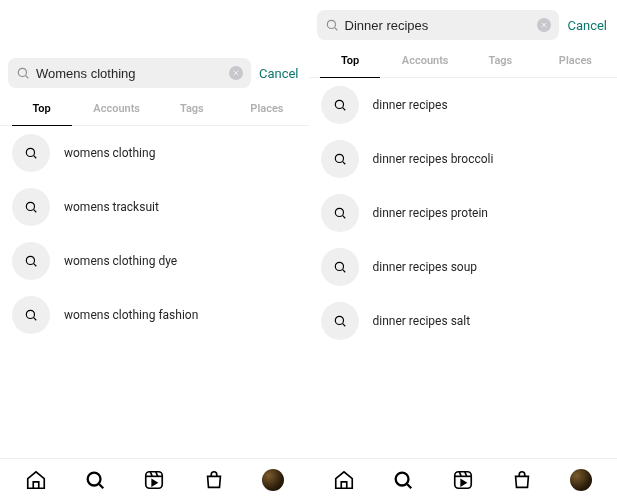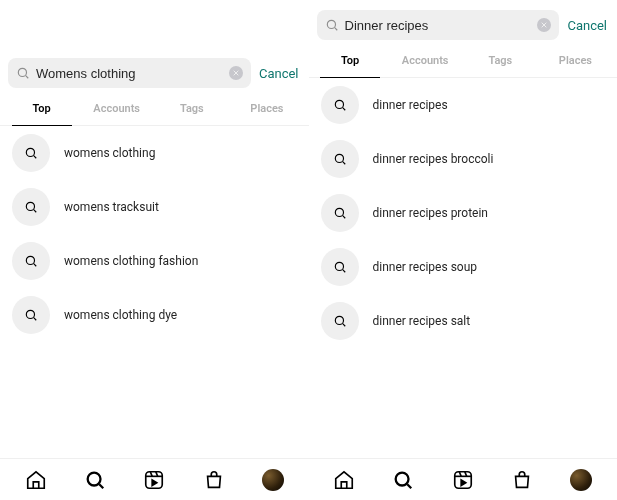--- a/index.html
+++ b/index.html
@@ -80,30 +80,30 @@
           </div>
           <span class="result-label">womens tracksuit</span>
         </div>
       <div class="result-row">
           <div class="result-icon">
             <svg viewBox="0 0 24 24" fill="none" stroke="currentColor">
               <circle cx="11" cy="11" r="7"></circle>
               <line x1="21" y1="21" x2="16.65" y2="16.65"></line>
             </svg>
           </div>
+          <span class="result-label">womens clothing dye</span>
+        </div>
+      <div class="result-row">
+          <div class="result-icon">
+            <svg viewBox="0 0 24 24" fill="none" stroke="currentColor">
+              <circle cx="11" cy="11" r="7"></circle>
+              <line x1="21" y1="21" x2="16.65" y2="16.65"></line>
+            </svg>
+          </div>
           <span class="result-label">womens clothing fashion</span>
-        </div>
-      <div class="result-row">
-          <div class="result-icon">
-            <svg viewBox="0 0 24 24" fill="none" stroke="currentColor">
-              <circle cx="11" cy="11" r="7"></circle>
-              <line x1="21" y1="21" x2="16.65" y2="16.65"></line>
-            </svg>
-          </div>
-          <span class="result-label">womens clothing dye</span>
         </div>
     </div>
     <div class="bottom-nav">
       <div class="nav-item">
           <svg viewBox="0 0 24 24" fill="none" stroke="currentColor" stroke-width="1.8">
             <path d="M3 10.5 12 3l9 7.5V21H3z"></path>
             <path d="M9 21v-7h6v7"></path>
           </svg>
         </div>
       <div class="nav-item">

